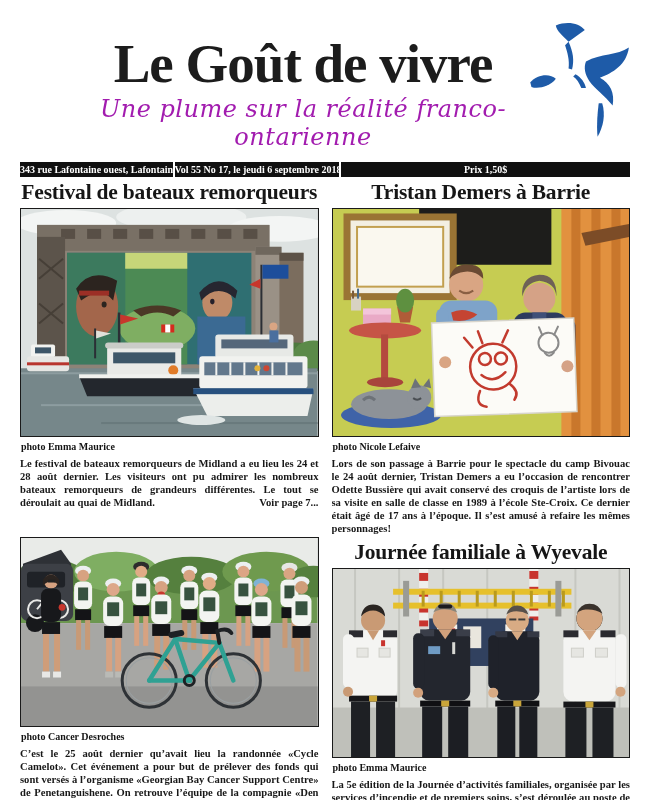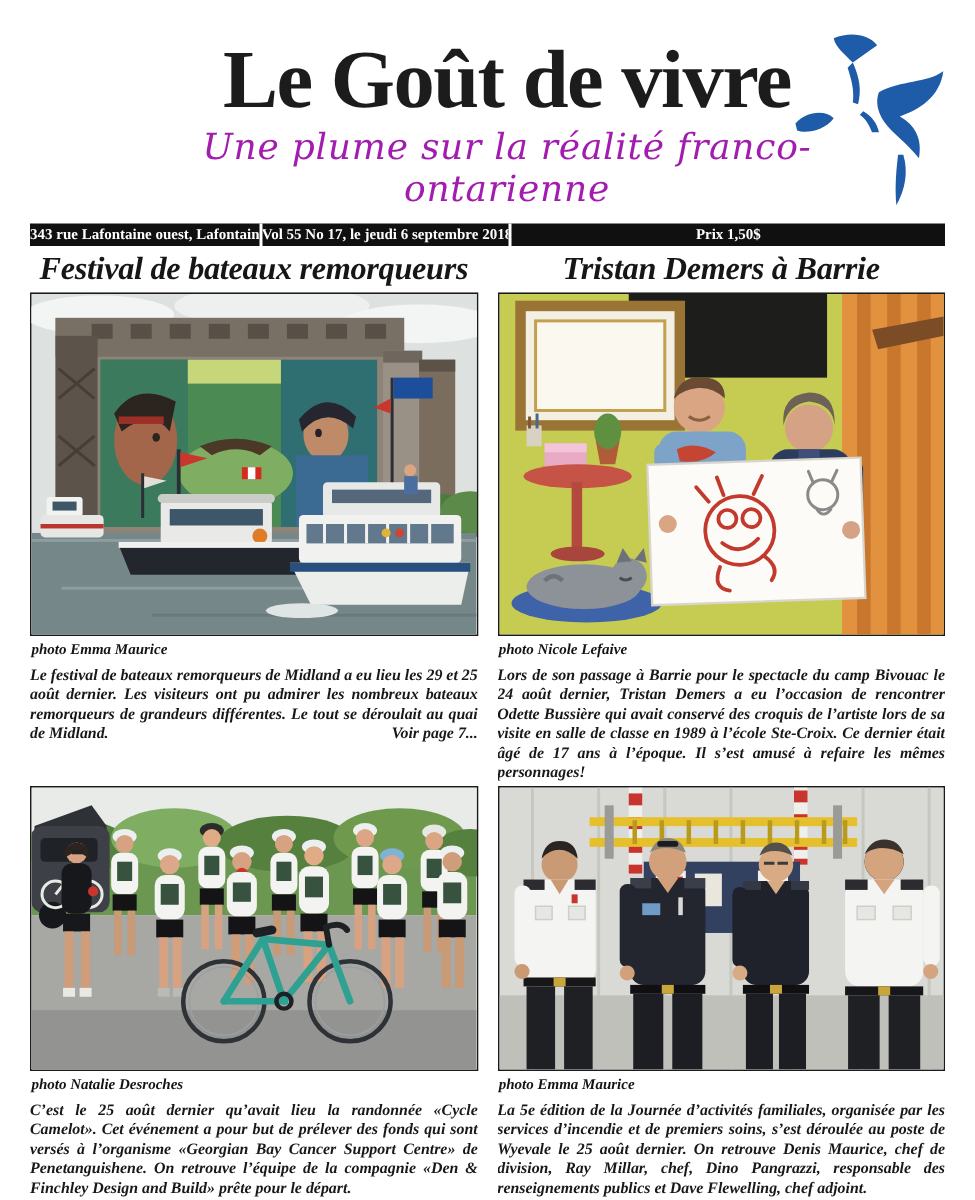--- a/index.html
+++ b/index.html
@@ -5,21 +5,21 @@
   html,body{margin:0;padding:0;}
   body{
     width:650px;height:800px;overflow:hidden;background:#ffffff;
     font-family:"Liberation Serif",serif;color:#141414;
     -webkit-font-smoothing:antialiased;
   }
   .page{position:relative;width:650px;height:800px;}
 
   
   .masthead{position:relative;padding-top:24px;}
-  .masthead-text{width:520px;margin:0;padding-left:78px;text-align:center;}
+  .masthead-text{width:520px;margin:11px;padding-left:32px;text-align:center;}
   .paper-title{
     margin:0;font-size:55px;line-height:58px;font-weight:700;
     letter-spacing:-1px;color:#1c1c1c;font-family:"Liberation Serif",serif;
   }
   .tagline{
     margin-top:2px;font-family:"DejaVu Serif",serif;font-style:italic;
     font-size:24px;line-height:28px;color:#a21caf;letter-spacing:.5px;
   }
   .gull{position:absolute;top:22px;right:6px;width:130px;height:116px;}
 
@@ -32,21 +32,21 @@
   .infobar .seg{text-align:center;line-height:15px;white-space:nowrap;overflow:hidden;}
   .seg-address{width:25%;}
   .seg-issue{width:27%;border-left:2px solid #ffffff;border-right:2px solid #ffffff;}
   .seg-price{flex:1;}
 
   
   .articles{
     display:grid;grid-template-columns:1fr 1fr;column-gap:13px;
     margin:0 20px;row-gap:2px;
   }
-  article{overflow:hidden;font-style:italic;}
+  article{overflow:hidden;}
   h2.headline{
     margin:3px 0 4px 0;text-align:center;font-size:21.5px;line-height:24px;
     font-weight:700;color:#161616;letter-spacing:-0.2px;
   }
   figure.photo{
     margin:0;border:1px solid #1a1a1a;line-height:0;background:#cfd2d0;
   }
   figure.photo svg{width:100%;display:block;}
   .photo-tall svg{height:227px;}
   .photo-short svg{height:188px;}
@@ -176,21 +176,21 @@
           <path d="M172 180 L292 180 L286 208 L186 208 Z" fill="#eceeeb"></path>
           <rect x="172" y="180" width="120" height="6" fill="#27507e"></rect>
           <circle cx="252" cy="118" r="4" fill="#d9a583"></circle>
           <rect x="248" y="122" width="9" height="12" fill="#4a6f9e"></rect>
           <ellipse cx="180" cy="212" rx="24" ry="5" fill="#dfe5e4"></ellipse>
           <circle cx="236" cy="160" r="3" fill="#e3b23a"></circle>
           <circle cx="245" cy="160" r="3" fill="#cc4733"></circle>
         </svg>
       </figure>
       <div class="credit">photo Emma Maurice</div>
-      <p class="body"><span>Le festival de bateaux remorqueurs de Midland a eu lieu les 29 et 25 août dernier. Les visiteurs ont pu admirer les nombreux bateaux remorqueurs de grandeurs différentes. Le tout se déroulait au quai de Midland.</span> <span class="more">Voir page 7...</span></p>
+      <p class="body"><span>Le festival de bateaux remorqueurs de Midland a eu lieu les 24 et 28 août dernier. Les visiteurs ont pu admirer les nombreux bateaux remorqueurs de grandeurs différentes. Le tout se déroulait au quai de Midland.</span> <span class="more">Voir page 7...</span></p>
     </article>
 
     <article>
       <h2 class="headline">Tristan Demers à Barrie</h2>
       <figure class="photo photo-tall">
         <svg viewBox="0 0 296 228" preserveAspectRatio="none">
           <rect width="296" height="228" fill="#c9cf55"></rect>
           <rect x="0" y="0" width="296" height="228" fill="#c2c84e" opacity="0.4"></rect>
           <rect x="86" y="0" width="132" height="56" fill="#1d1d1b"></rect>
 
@@ -408,25 +408,26 @@
               <path d="M128 144 L154 102 L198 106"></path>
               <path d="M128 144 L168 144 L154 102"></path>
               <path d="M168 144 L198 106 L212 144"></path>
             </g>
             <path d="M150 98 L160 96" stroke="#1e2124" stroke-width="6"></path>
             <path d="M198 106 L196 94 Q206 90 210 96" stroke="#1e2124" stroke-width="4"></path>
             <circle cx="168" cy="144" r="5" stroke="#1e2124" stroke-width="3"></circle>
           </g>
         </svg>
       </figure>
-      <div class="credit">photo Natalie Desroches</div>
+      <div class="credit">photo Cancer Desroches</div>
       <p class="body"><span>C’est le 25 août dernier qu’avait lieu la randonnée «Cycle Camelot». Cet événement a pour but de prélever des fonds qui sont versés à l’organisme «Georgian Bay Cancer Support Centre» de Penetanguishene.  On retrouve l’équipe de la compagnie «Den &amp; Finchley Design and Build» prête pour le départ.</span> <span class="more"></span></p>
     </article>
 
     <article>
+      <h2 class="headline">Journée familiale à Wyevale</h2>
       <figure class="photo photo-short">
         <svg viewBox="0 0 296 190" preserveAspectRatio="none">
           <rect width="296" height="190" fill="#d9dad5"></rect>
           <g stroke="#c6c7c1" stroke-width="2">
             <line x1="22" y1="0" x2="22" y2="190"></line>
               <line x1="66" y1="0" x2="66" y2="190"></line>
             <line x1="110" y1="0" x2="110" y2="190"></line>
               <line x1="154" y1="0" x2="154" y2="190"></line>
             <line x1="198" y1="0" x2="198" y2="190"></line>
               <line x1="242" y1="0" x2="242" y2="190"></line>

